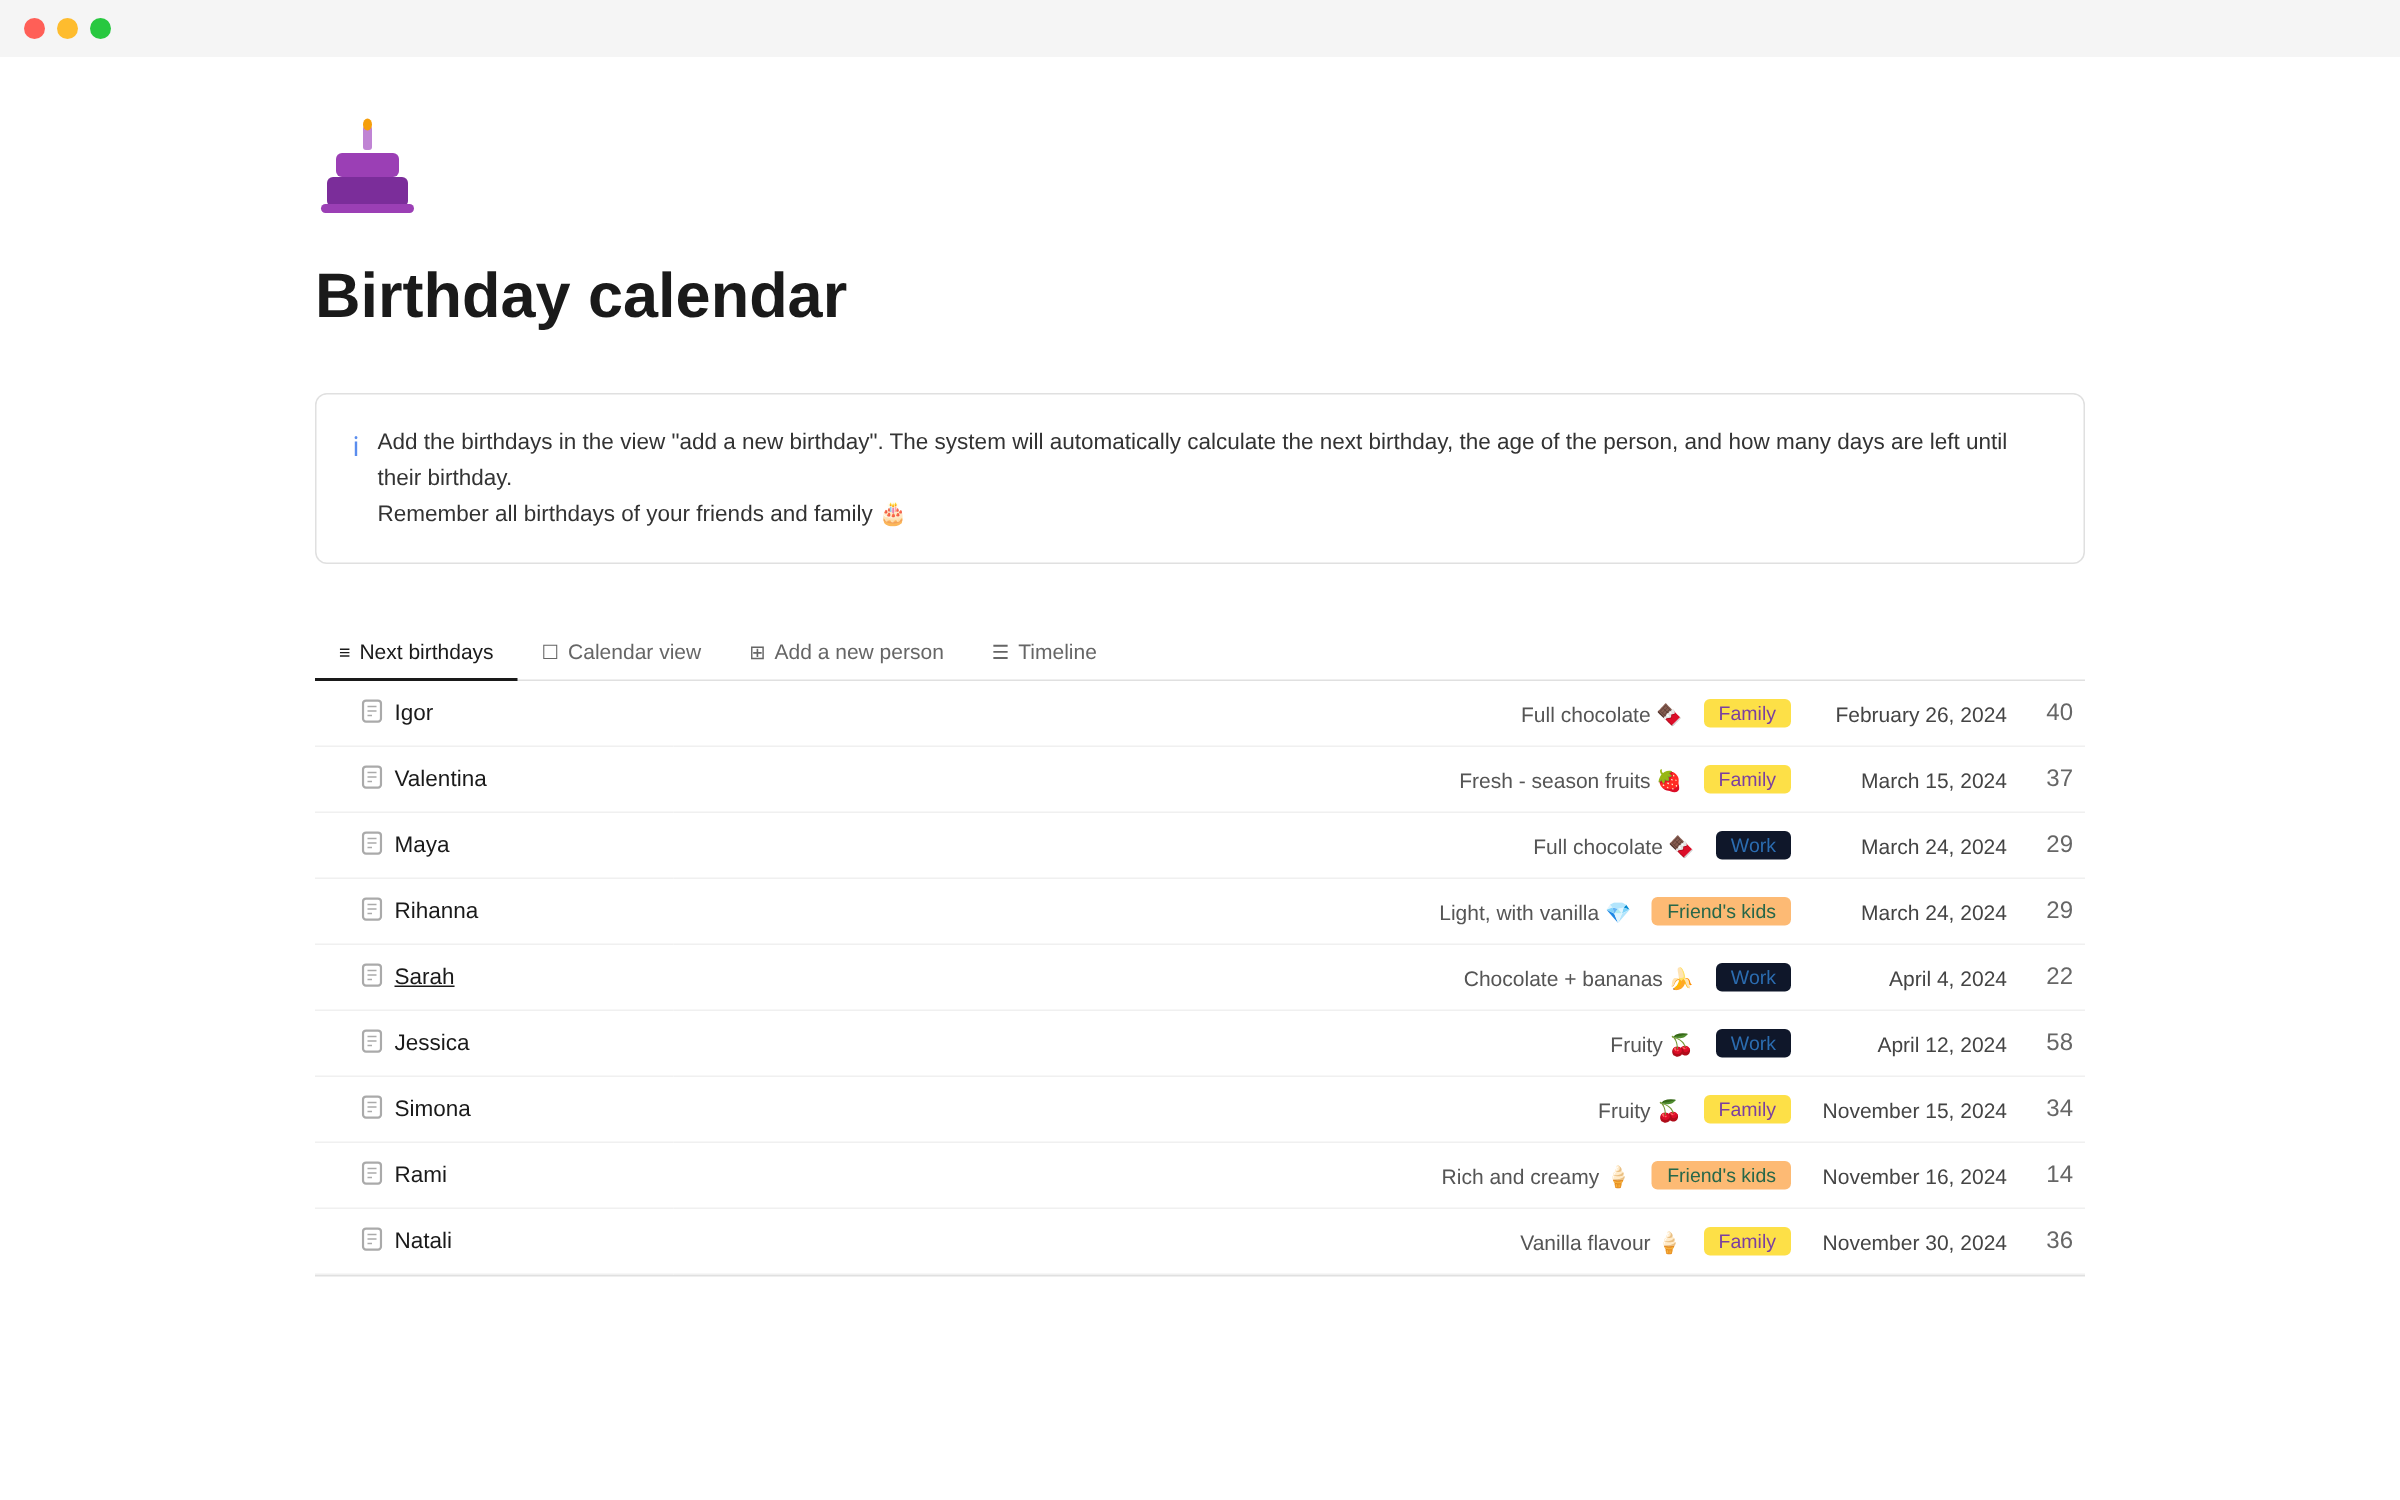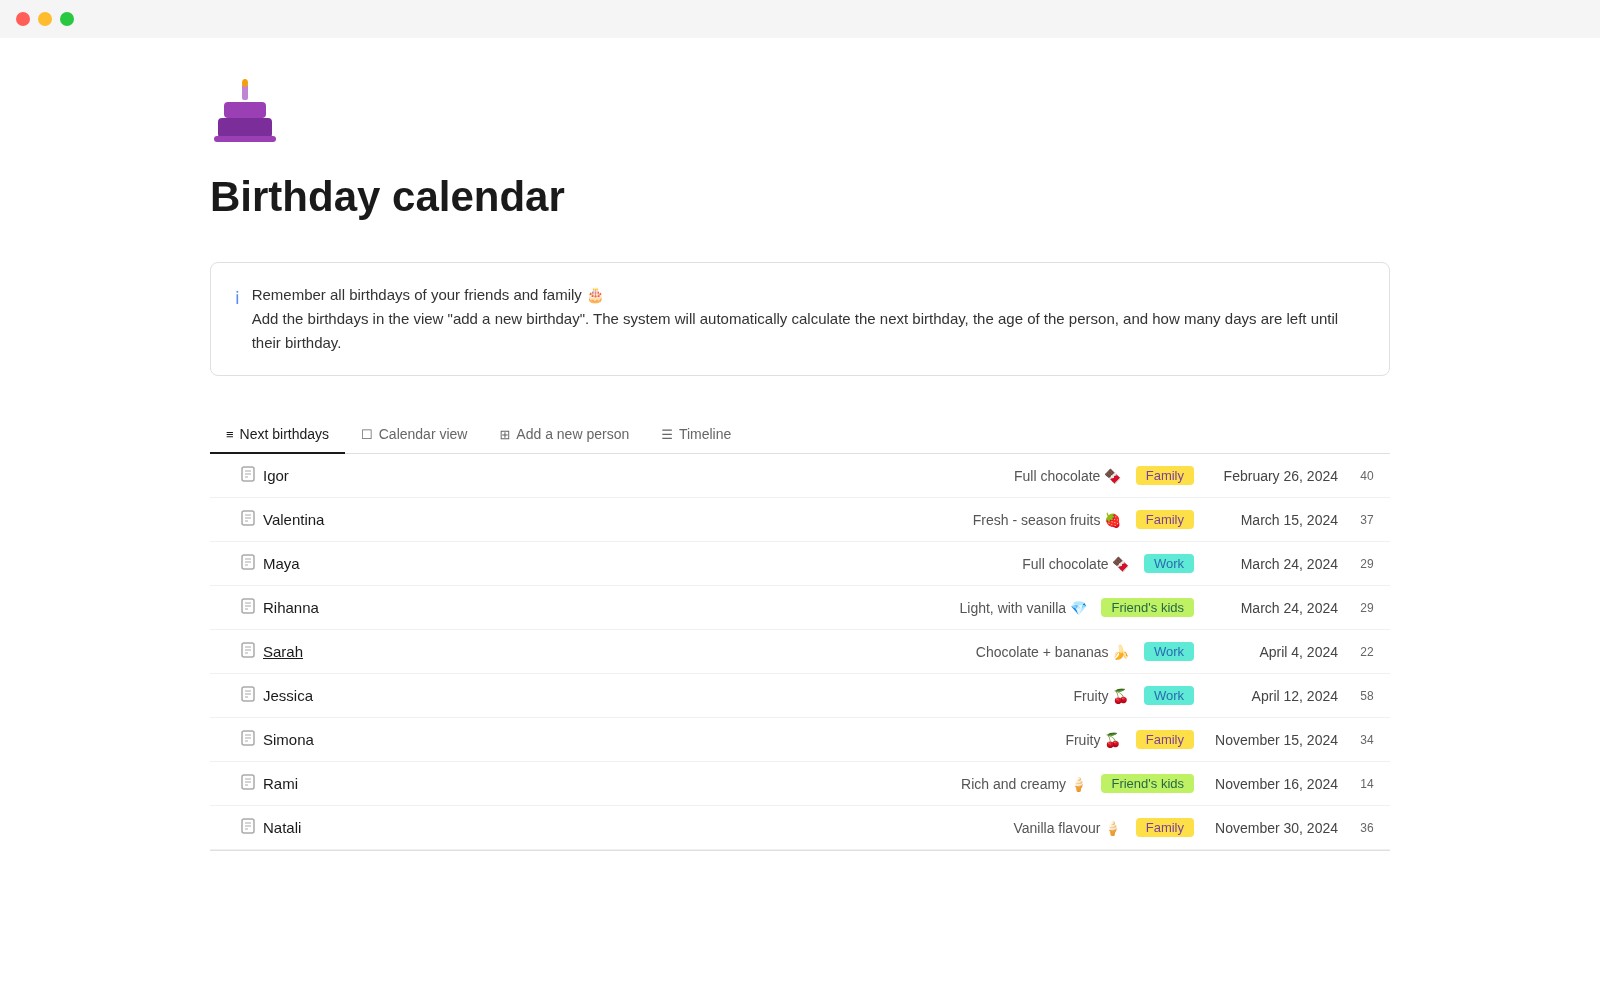--- a/index.html
+++ b/index.html
@@ -143,41 +143,41 @@
       border-radius: 4px;
       font-size: 13px;
       font-weight: 500;
       white-space: nowrap;
     }
     .tag-family {
       background: #fde047;
       color: #7b3fa0;
     }
     .tag-work {
-      background: #5eead4;
+      background: #0f172a;
       color: #2b6cb0;
     }
     .tag-friends-kids {
-      background: #bef264;
+      background: #fdba74;
       color: #276749;
       text-align: center;
     }
 
     .date-cell {
       color: #444;
       font-size: 14px;
       white-space: nowrap;
       min-width: 130px;
       text-align: right;
     }
     .age-cell {
       color: #666;
-      font-size: 12px;
+      font-size: 16px;
       min-width: 30px;
-      text-align: center;
+      text-align: right;
     }
 
     .row-right {
       display: flex;
       align-items: center;
       justify-content: flex-end;
       gap: 14px;
     }
 
     .bottom-border-line {
@@ -209,22 +209,22 @@
 
       <rect x="4" y="58" width="62" height="6" rx="3" fill="#9b3fb5"></rect>
     </svg>
   </div>
 
   <h1 class="page-title">Birthday calendar</h1>
 
   <div class="info-box">
     <span class="info-icon">ℹ</span>
     <div class="info-text-block">
+      <div>Add the birthdays in the view "add a new birthday". The system will automatically calculate the next birthday, the age of the person, and how many days are left until their birthday.</div>
       <div>Remember all birthdays of your friends and family 🎂</div>
-      <div>Add the birthdays in the view "add a new birthday". The system will automatically calculate the next birthday, the age of the person, and how many days are left until their birthday.</div>
     </div>
   </div>
 
   <div class="tabs">
     <div class="tab active">
       <span class="tab-icon">≡</span>
       <span>Next birthdays</span>
     </div>
     <div class="tab">
       <span class="tab-icon">☐</span>

